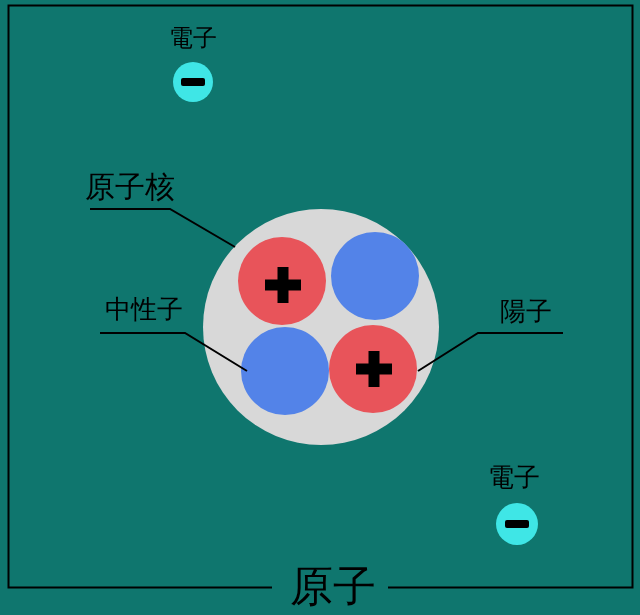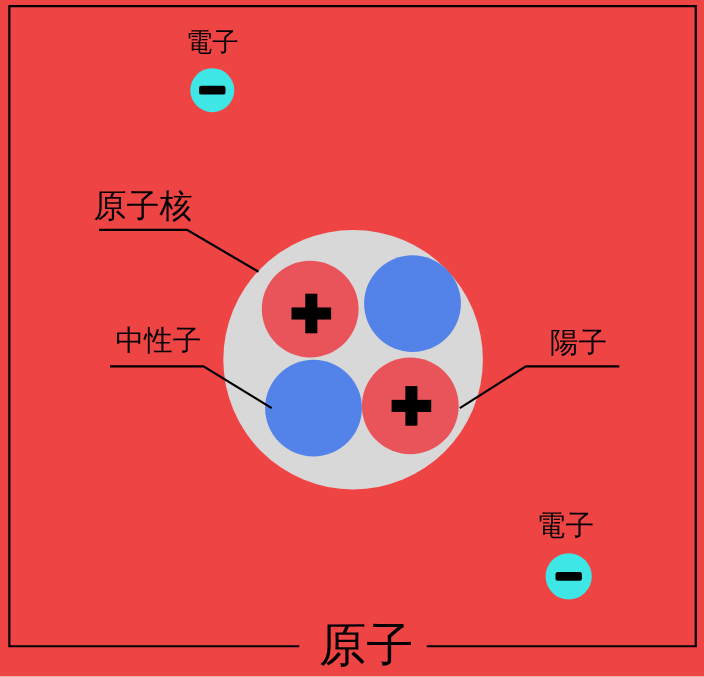--- a/index.html
+++ b/index.html
@@ -7,21 +7,21 @@
     padding: 0;
     background: #ffffff;
     width: 640px;
     height: 615px;
     overflow: hidden;
   }
   .stage {
     position: relative;
     width: 640px;
     height: 615px;
-    background: #ef4444;
+    background: #0f766e;
   }
   svg {
     display: block;
   }
   .jp-text {
     font-family: "Liberation Sans", "DejaVu Sans", sans-serif;
     fill: #000000;
   }
   .label-sm  { font-size: 24px; }
   .label-md  { font-size: 26px; }

